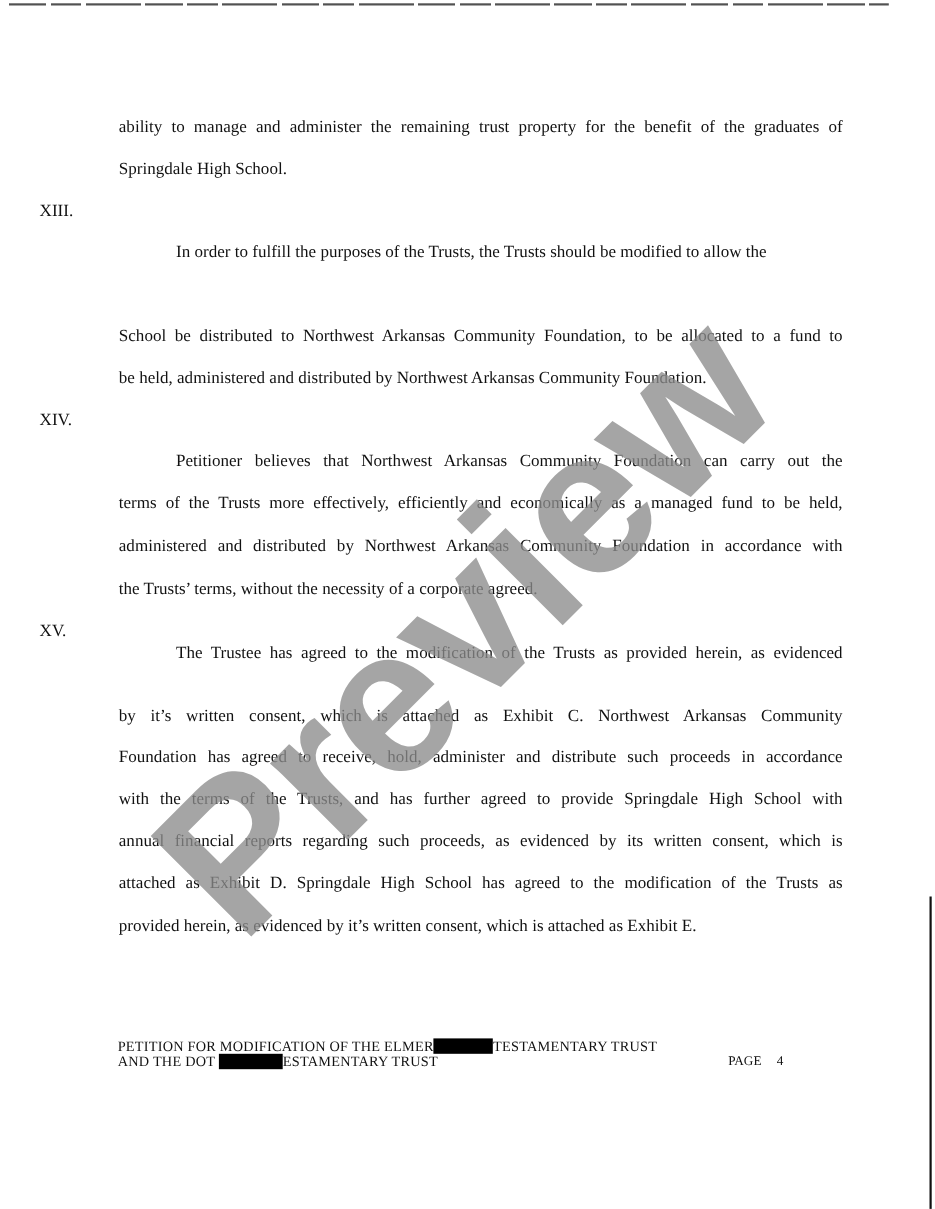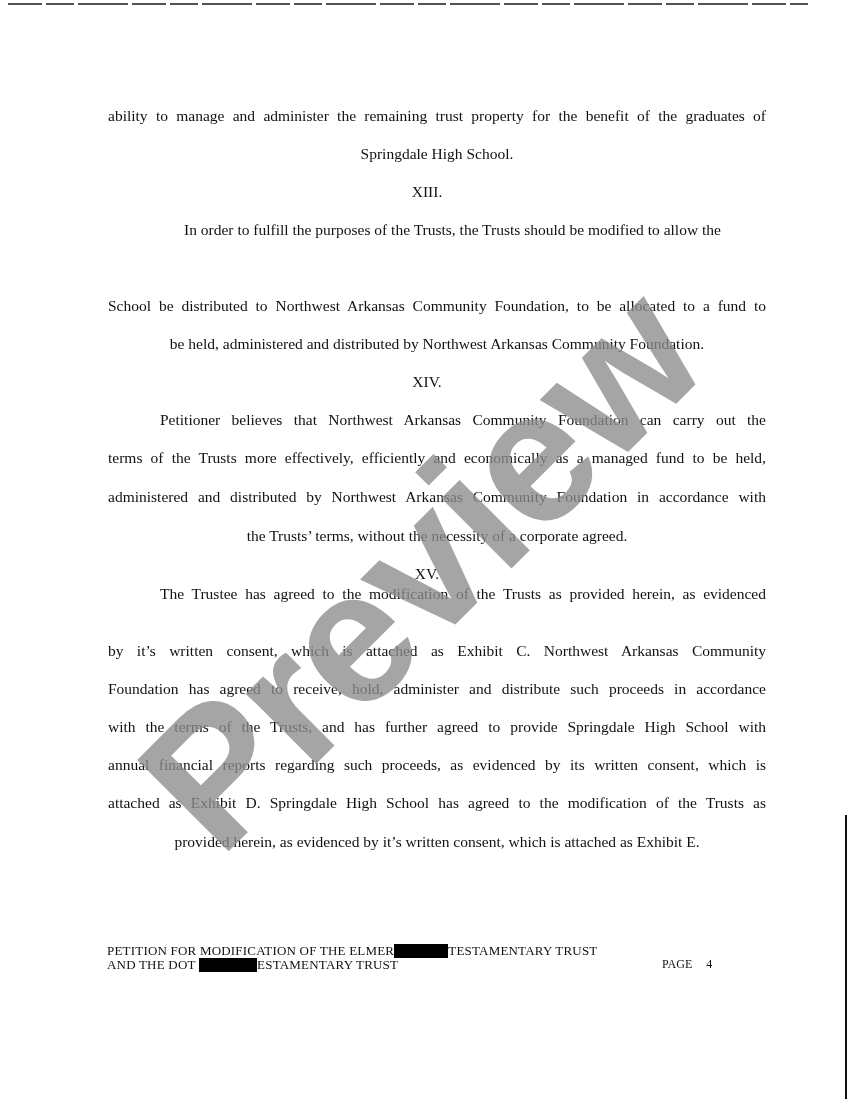--- a/index.html
+++ b/index.html
@@ -39,39 +39,37 @@
       width: 850px;
       height: 1099px;
     }
     .line {
       position: absolute;
       left: 108px;
       width: 658px;
       font-size: 15.5px;
       line-height: 20px;
       white-space: nowrap;
-      text-align: center;
     }
     .justify {
       text-align: justify;
       text-align-last: justify;
       white-space: normal;
     }
     .indent {
       left: 160px;
       width: 606px;
     }
     .heading {
       position: absolute;
       left: 0;
       width: 850px;
-      text-align: center;
       font-size: 15.5px;
       line-height: 20px;
-      padding-left: 4px;
+      padding-left: 36px;
       box-sizing: border-box;
     }
     .footer {
       position: absolute;
       left: 107px;
       font-size: 13px;
       line-height: 13px;
       letter-spacing: 0.2px;
       white-space: nowrap;
       font-family: "Liberation Serif", serif;

